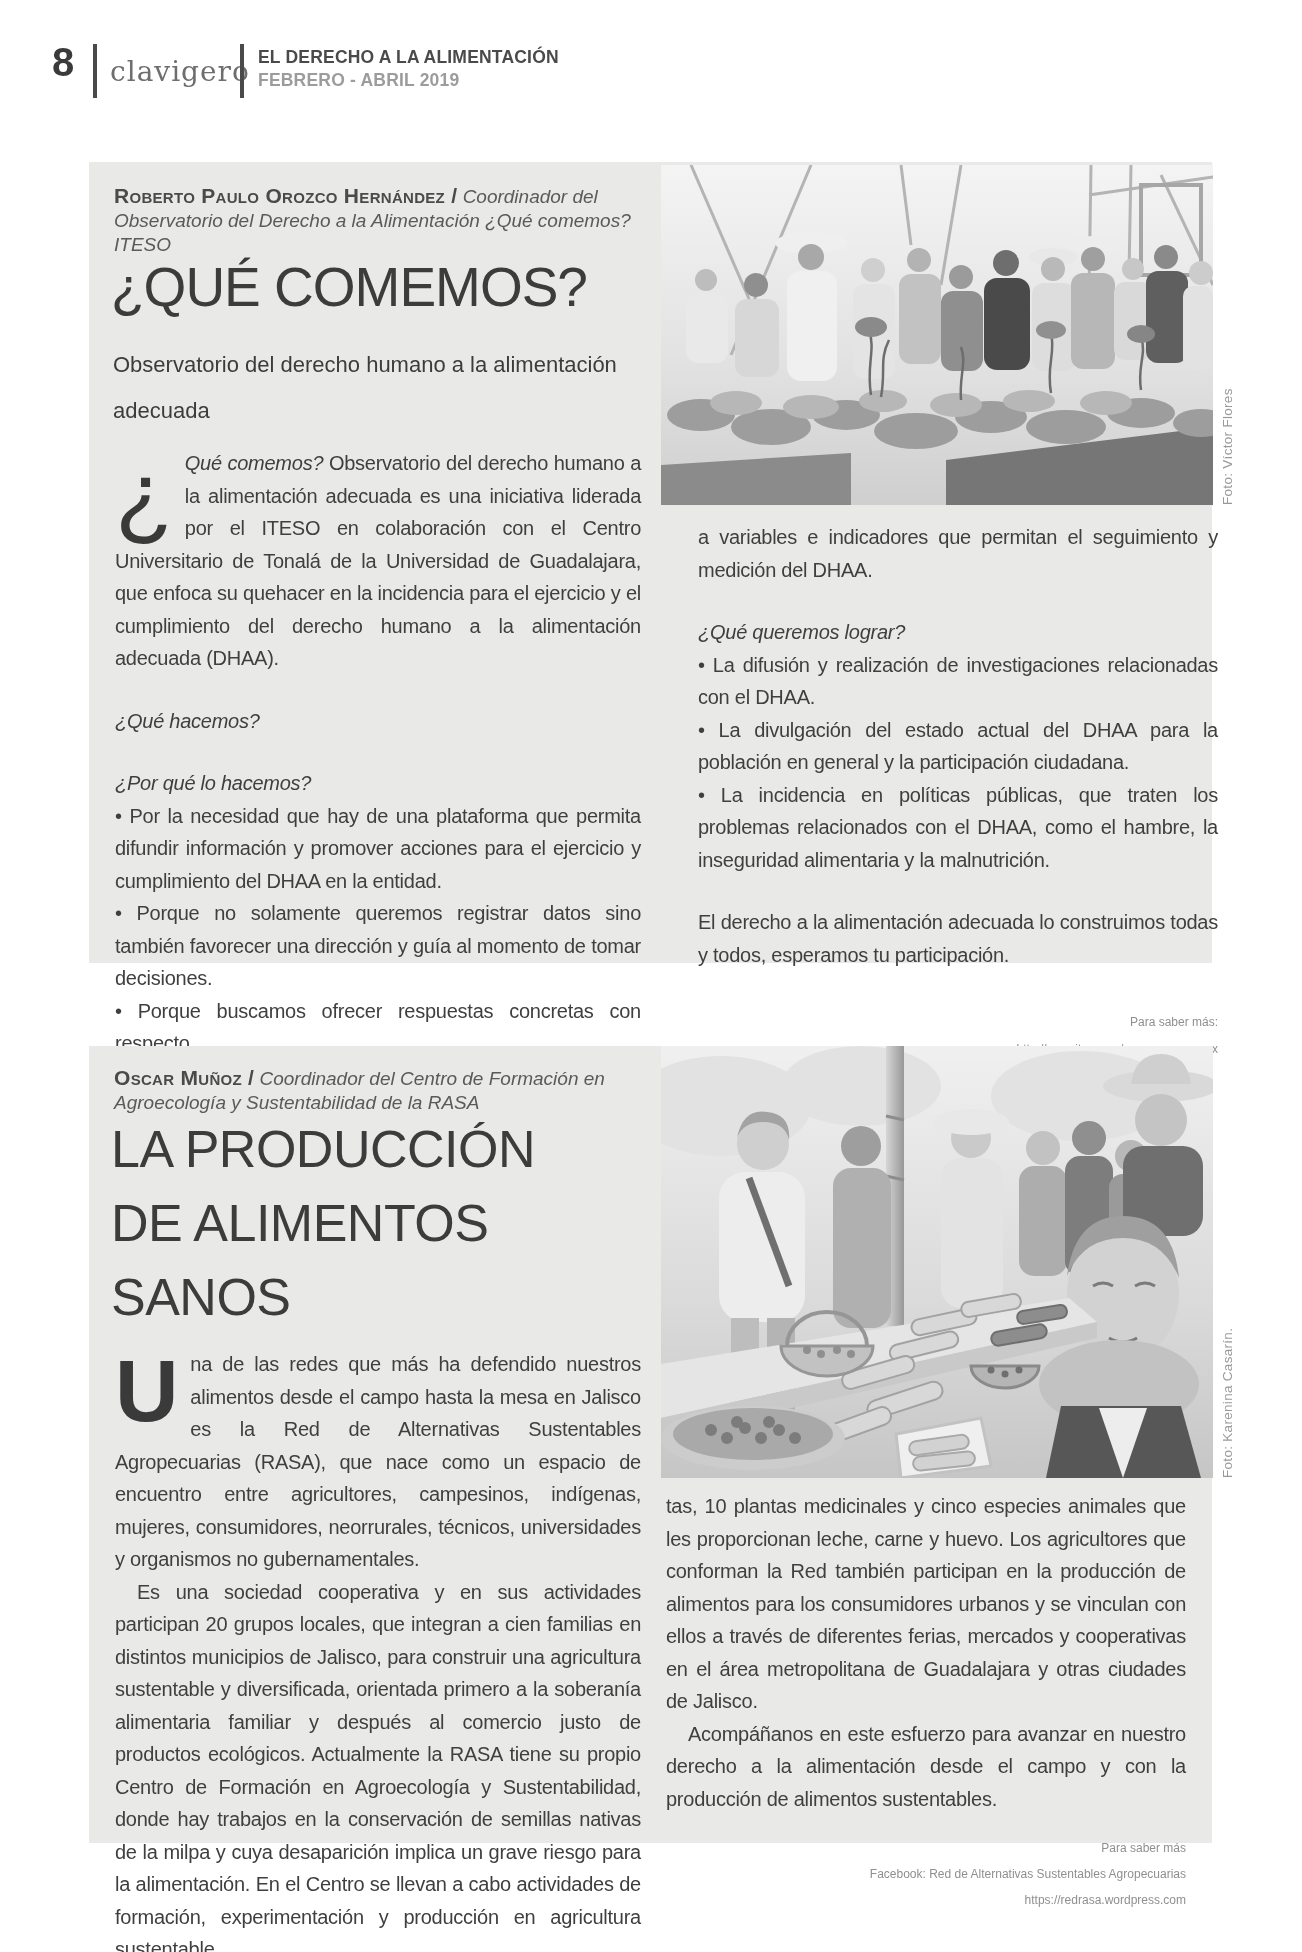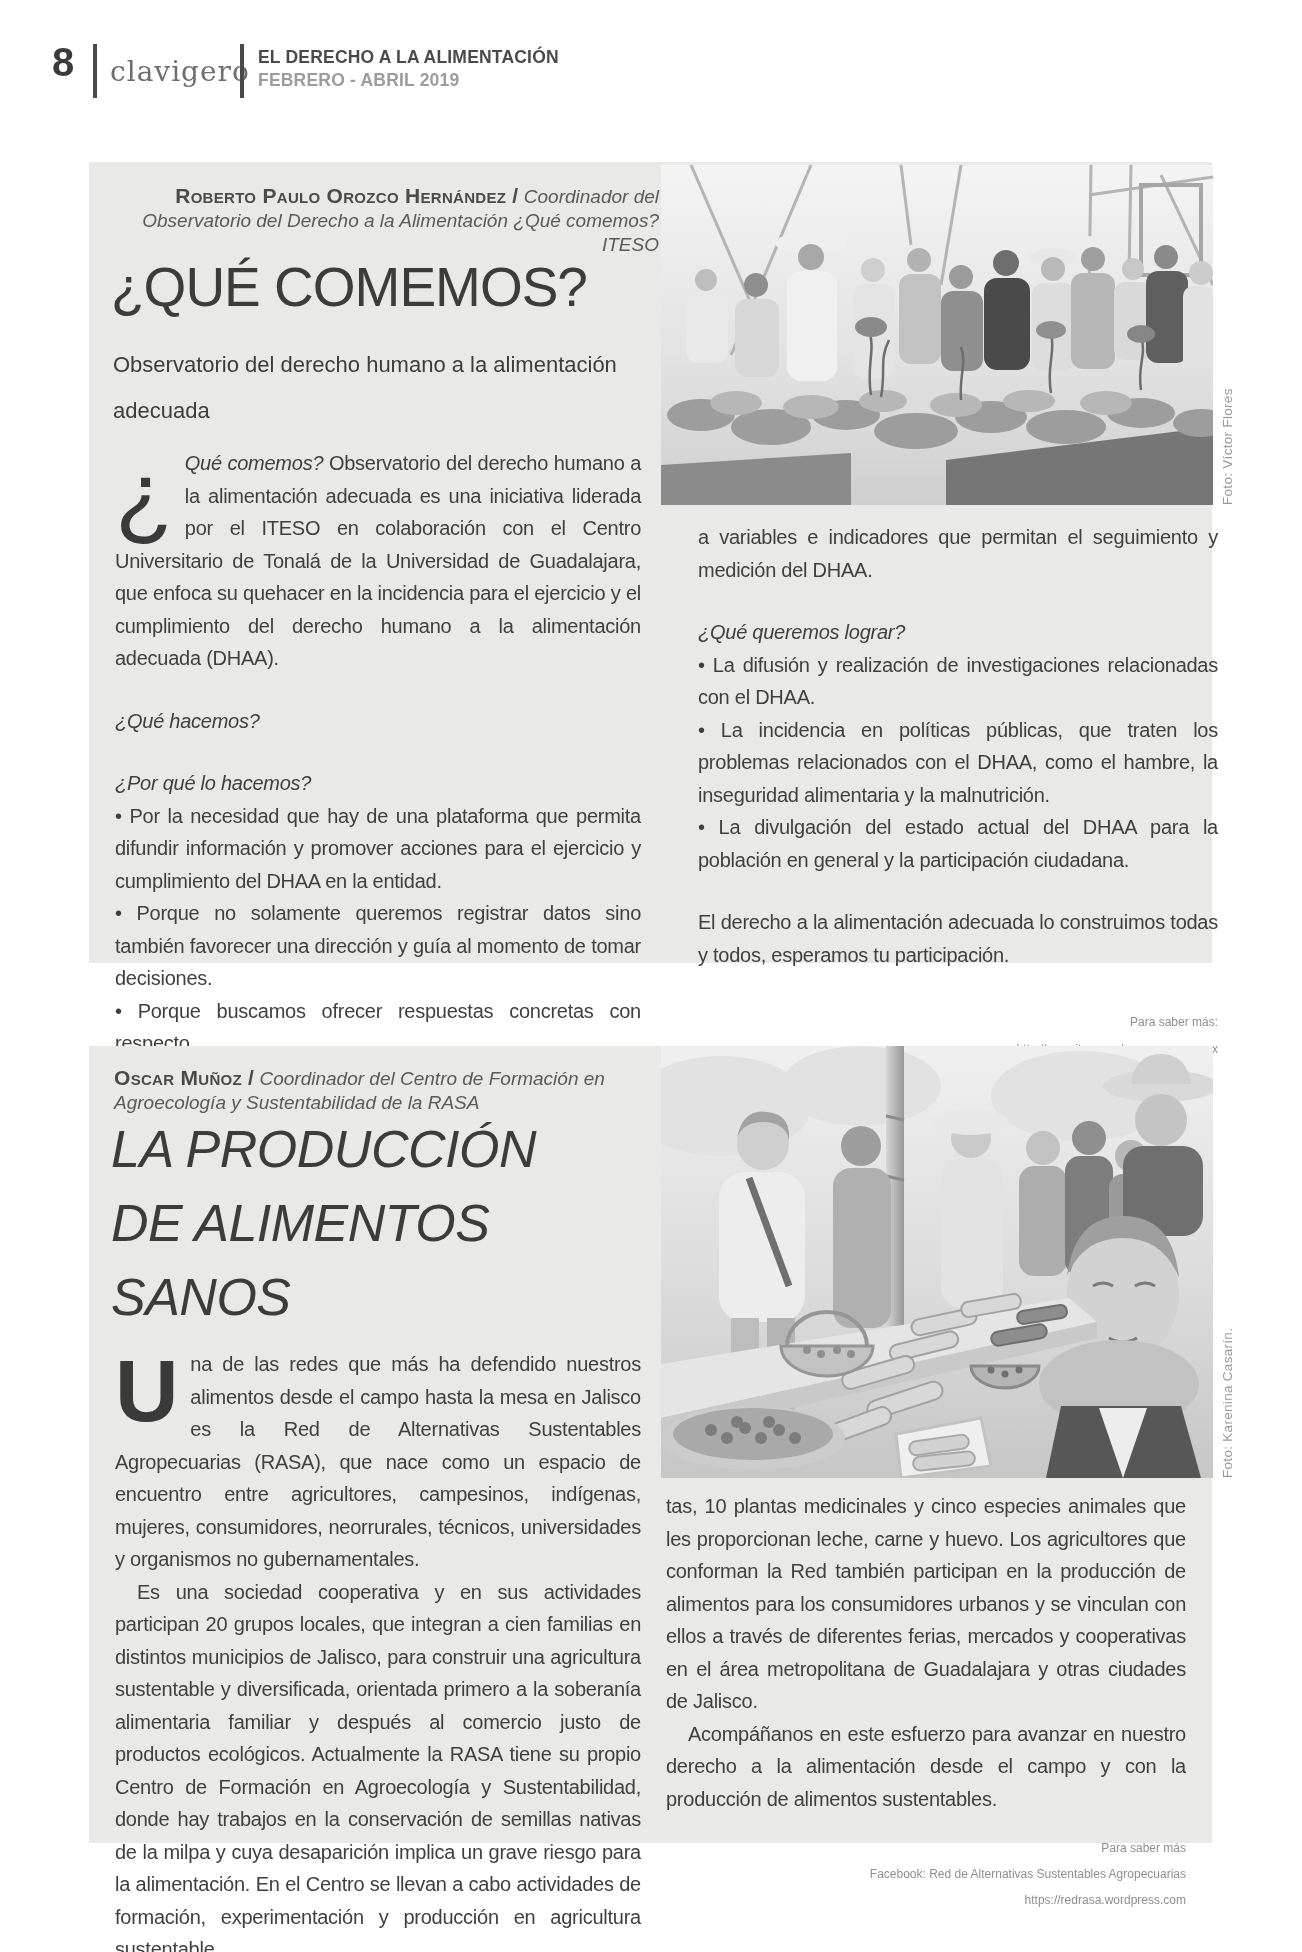--- a/index.html
+++ b/index.html
@@ -129,42 +129,42 @@
         <path d="M300,235 C298,210 306,198 300,182"></path>
       <path d="M480,225 C476,200 486,190 480,172"></path>
     </g>
     <ellipse cx="210" cy="162" rx="16" ry="10" fill="#8a8a8a"></ellipse>
     <ellipse cx="390" cy="165" rx="15" ry="9" fill="#909090"></ellipse>
     <ellipse cx="480" cy="169" rx="14" ry="9" fill="#868686"></ellipse>
   </svg>
 </div>
 <div class="abs credit" style="left:1220px;top:505px;">Foto: Víctor Flores</div>
 
-<p class="abs byline" style="left:114px;top:184px;margin:0;text-align:right;">
+<p class="abs byline" style="left:114px;top:184px;margin:0;">
   <span class="byname">Roberto Paulo Orozco Hernández /</span>
   <span class="byrole">Coordinador del Observatorio del Derecho a la Alimentación ¿Qué comemos? ITESO</span>
 </p>
 <div class="abs title1" style="left:111px;top:260px;">¿QUÉ COMEMOS?</div>
 <div class="abs subtitle" style="left:113px;top:342px;">Observatorio del derecho humano a la alimentación adecuada</div>
 
 <div class="abs col" style="left:115px;top:447px;width:526px;">
   <p><span class="dropcap1">¿</span><i>Qué comemos?</i><span> Observatorio del derecho humano a la alimentación adecuada es una iniciativa liderada por el ITESO en colaboración con el Centro Universitario de Tonalá de la Universidad de Guadalajara, que enfoca su quehacer en la incidencia para el ejercicio y el cumplimiento del derecho humano a la alimentación adecuada (DHAA).</span></p>
   <p class="qhead gap">¿Qué hacemos?</p>
   <p class="qhead gap">¿Por qué lo hacemos?</p>
   <p>• Por la necesidad que hay de una plataforma que permita difundir información y promover acciones para el ejercicio y cumplimiento del DHAA en la entidad.</p>
   <p>• Porque no solamente queremos registrar datos sino también favorecer una dirección y guía al momento de tomar decisiones.</p>
   <p>• Porque buscamos ofrecer respuestas concretas con respecto</p>
 </div>
 
 <div class="abs col" style="left:698px;top:521px;width:520px;">
   <p>a variables e indicadores que permitan el seguimiento y medición del DHAA.</p>
   <p class="qhead gap">¿Qué queremos lograr?</p>
   <p>• La difusión y realización de investigaciones relacionadas con el DHAA.</p>
+  <p>• La divulgación del estado actual del DHAA para la población en general y la participación ciudadana.</p>
   <p>• La incidencia en políticas públicas, que traten los problemas relacionados con el DHAA, como el hambre, la inseguridad alimentaria y la malnutrición.</p>
-  <p>• La divulgación del estado actual del DHAA para la población en general y la participación ciudadana.</p>
   <p class="gap">El derecho a la alimentación adecuada lo construimos todas y todos, esperamos tu participación.</p>
   <div class="more" style="margin-top:38px;">
     <div>Para saber más:</div>
     <div>http://www.iteso.mx/quecomemosmex</div>
   </div>
 </div>
 
 <div class="abs graybox" style="left:89px;top:1046px;width:1123px;height:797px;"></div>
 
 <div class="abs photo" style="left:661px;top:1046px;width:552px;height:432px;">
@@ -280,21 +280,21 @@
       <rect x="252" y="408" width="62" height="14" rx="7" transform="rotate(-6 283 415)"></rect>
     </g>
   </svg>
 </div>
 <div class="abs credit" style="left:1220px;top:1478px;">Foto: Karenina Casarín.</div>
 
 <p class="abs byline" style="left:114px;top:1066px;margin:0;">
   <span class="byname">Oscar Muñoz /</span>
   <span class="byrole">Coordinador del Centro de Formación en Agroecología y Sustentabilidad de la RASA</span>
 </p>
-<div class="abs title2" style="left:111px;top:1112px;font-style:italic;">
+<div class="abs title2" style="left:111px;top:1112px;">
   <div>LA PRODUCCIÓN</div>
   <div>DE ALIMENTOS</div>
   <div>SANOS</div>
 </div>
 
 <div class="abs col" style="left:115px;top:1348px;width:526px;">
   <p><span class="dropcap2">U</span><span>na de las redes que más ha defendido nuestros alimentos desde el campo hasta la mesa en Jalisco es la Red de Alternativas Sustentables Agropecuarias (RASA), que nace como un espacio de encuentro entre agricultores, campesinos, indígenas, mujeres, consumidores, neorrurales, técnicos, universidades y organismos no gubernamentales.</span></p>
   <p class="indent">Es una sociedad cooperativa y en sus actividades participan 20 grupos locales, que integran a cien familias en distintos municipios de Jalisco, para construir una agricultura sustentable y diversificada, orientada primero a la soberanía alimentaria familiar y después al comercio justo de productos ecológicos. Actualmente la RASA tiene su propio Centro de Formación en Agroecología y Sustentabilidad, donde hay trabajos en la conservación de semillas nativas de la milpa y cuya desaparición implica un grave riesgo para la alimentación. En el Centro se llevan a cabo actividades de formación, experimentación y producción en agricultura sustentable.</p>
 
 </div>

